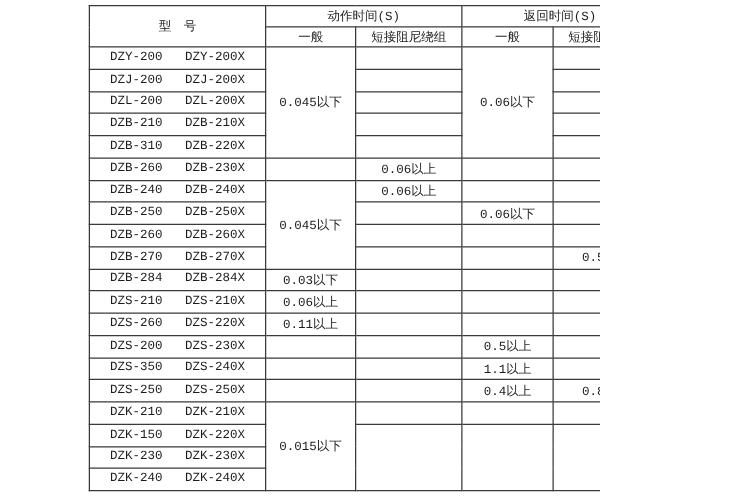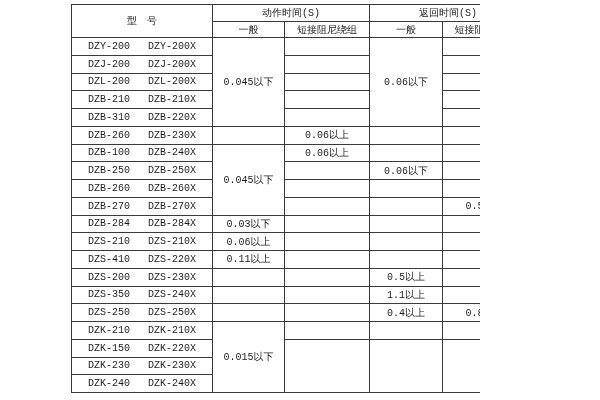--- a/index.html
+++ b/index.html
@@ -133,21 +133,21 @@
             </div>
           </td>
           <td></td>
           <td>0.06以上</td>
           <td></td>
           <td></td>
         </tr>
         <tr>
           <td>
             <div class="model-pair">
-              <span>DZB-100</span>
+              <span>DZB-240</span>
               <span>DZB-240X</span>
             </div>
           </td>
           <td rowspan="4">0.045以下</td>
           <td>0.06以上</td>
           <td></td>
           <td></td>
         </tr>
         <tr>
           <td>
@@ -202,21 +202,21 @@
             </div>
           </td>
           <td>0.06以上</td>
           <td></td>
           <td></td>
           <td></td>
         </tr>
         <tr>
           <td>
             <div class="model-pair">
-              <span>DZS-410</span>
+              <span>DZS-260</span>
               <span>DZS-220X</span>
             </div>
           </td>
           <td>0.11以上</td>
           <td></td>
           <td></td>
           <td></td>
         </tr>
         <tr>
           <td>

